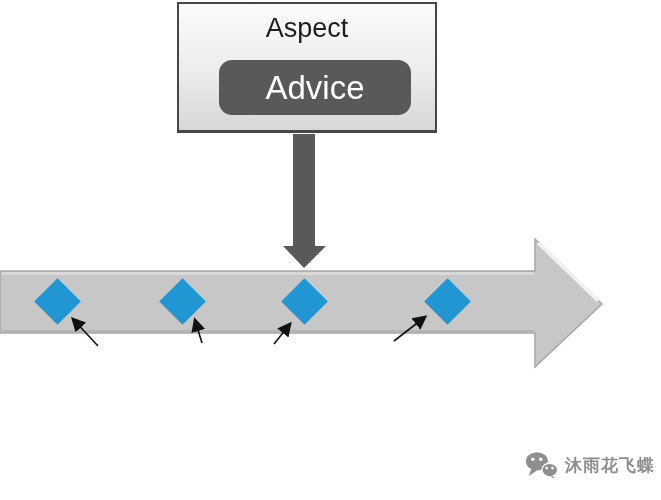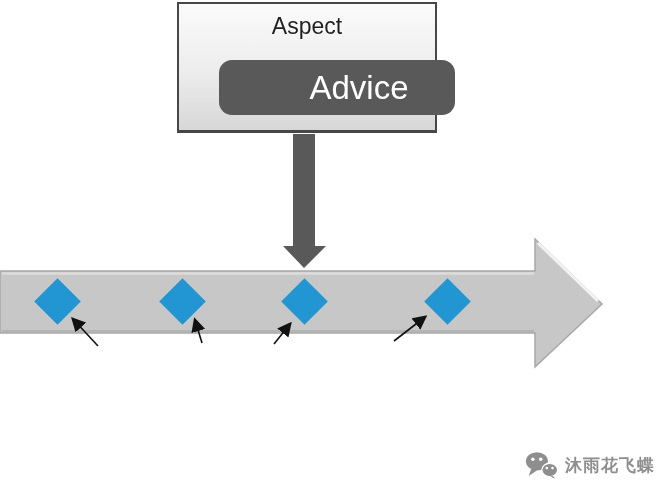--- a/index.html
+++ b/index.html
@@ -32,26 +32,26 @@
   
   .aspect-box {
     position:absolute; left:177px; top:2px; width:260px; height:131px;
     box-sizing:border-box;
     border:2px solid var(--box-border,#474747);
     border-bottom-width:3px;
     background:linear-gradient(180deg,#fbfbfb 0%,#ececec 55%,#d7d7d7 100%);
   }
   .aspect-title {
     margin-top:9px; text-align:center;
-    font-size:23px; color:var(--text-dark,#1f1f1f);
+    font-size:27px; color:var(--text-dark,#1f1f1f);
   }
   .advice-btn {
     position:absolute; left:40px; top:56px; width:192px; height:55px;
     background:var(--dark-gray,#595959); border-radius:13px;
-    color:#ffffff; font-size:33px; line-height:55px; text-align:center;padding-left:44px;
+    color:#ffffff; font-size:33px; line-height:55px; text-align:center;
   }
 
   
   .watermark {
     position:absolute; right:6px; bottom:21px;
     display:flex; align-items:center; gap:7px;
     color:var(--watermark-gray,#8e8e8e);
     font-size:17px; font-weight:bold; letter-spacing:1px;
     fill:var(--watermark-gray,#8e8e8e);
     font-family:Liberation Mono, monospace;

